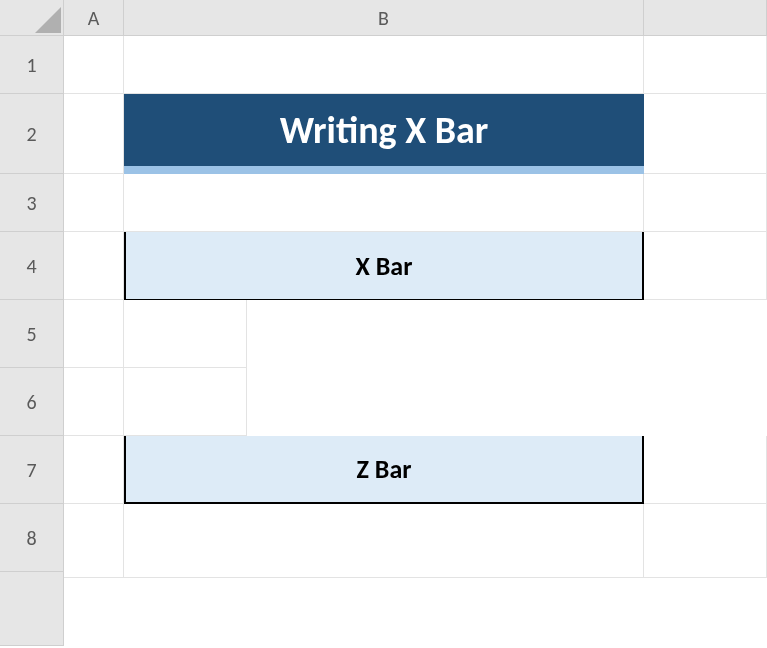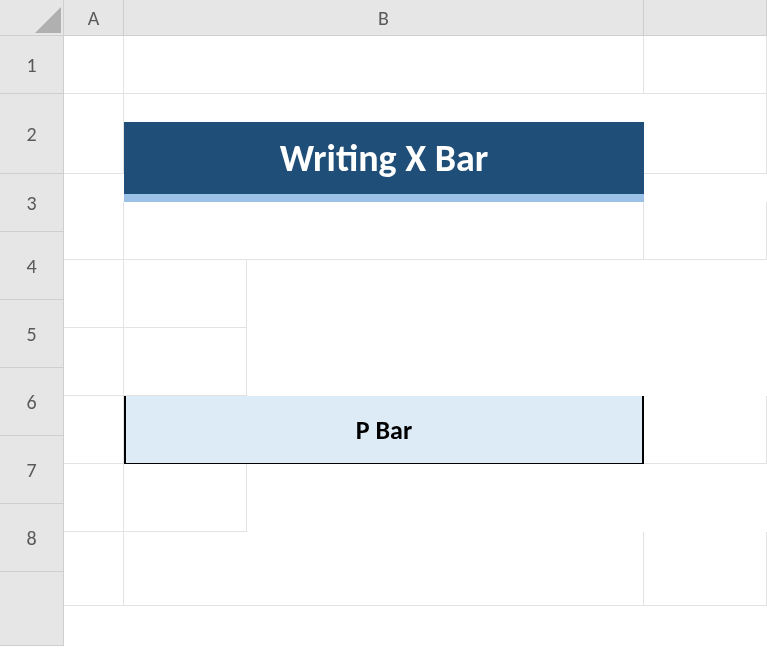--- a/index.html
+++ b/index.html
@@ -97,21 +97,20 @@
     color: #ffffff;
     font-weight: bold;
     font-size: 38px;
     text-align: center;
     display: flex;
     align-items: center;
     justify-content: center;
     border-bottom: 8px solid #9bc2e6 !important;
     border-left: none;
     border-right: none;
-    margin-top: 28px;
   }
 
   
   .data-cell {
     background: #ddebf7;
     border: 2px solid #000000 !important;
     font-weight: bold;
     font-size: 26px;
     text-align: center;
     display: flex;
@@ -168,33 +167,34 @@
         <div class="cell cB r2 title-cell">Writing X Bar</div>
         <div class="cell cC r2"></div>
       </div>
       <div class="cell-row">
         <div class="cell cA r3"></div>
         <div class="cell cB r3"></div>
         <div class="cell cC r3"></div>
       </div>
       <div class="cell-row">
         <div class="cell cA r4"></div>
+        <div class="cell cB r4 data-cell data-top">X Bar</div>
         <div class="cell cC r4"></div>
       </div>
       <div class="cell-row">
         <div class="cell cA r5"></div>
         <div class="cell cC r5"></div>
       </div>
       <div class="cell-row">
         <div class="cell cA r6"></div>
-        <div class="cell cB r6 data-cell data-mid">P Bar</div>
         <div class="cell cC r6"></div>
       </div>
       <div class="cell-row">
         <div class="cell cA r8"></div>
+        <div class="cell cB r8 data-cell data-bot">Z Bar</div>
         <div class="cell cC r8"></div>
       </div>
       <div class="cell-row">
         <div class="cell cA r9"></div>
         <div class="cell cB r9"></div>
         <div class="cell cC r9"></div>
       </div>
     </div>
   </div>
 

